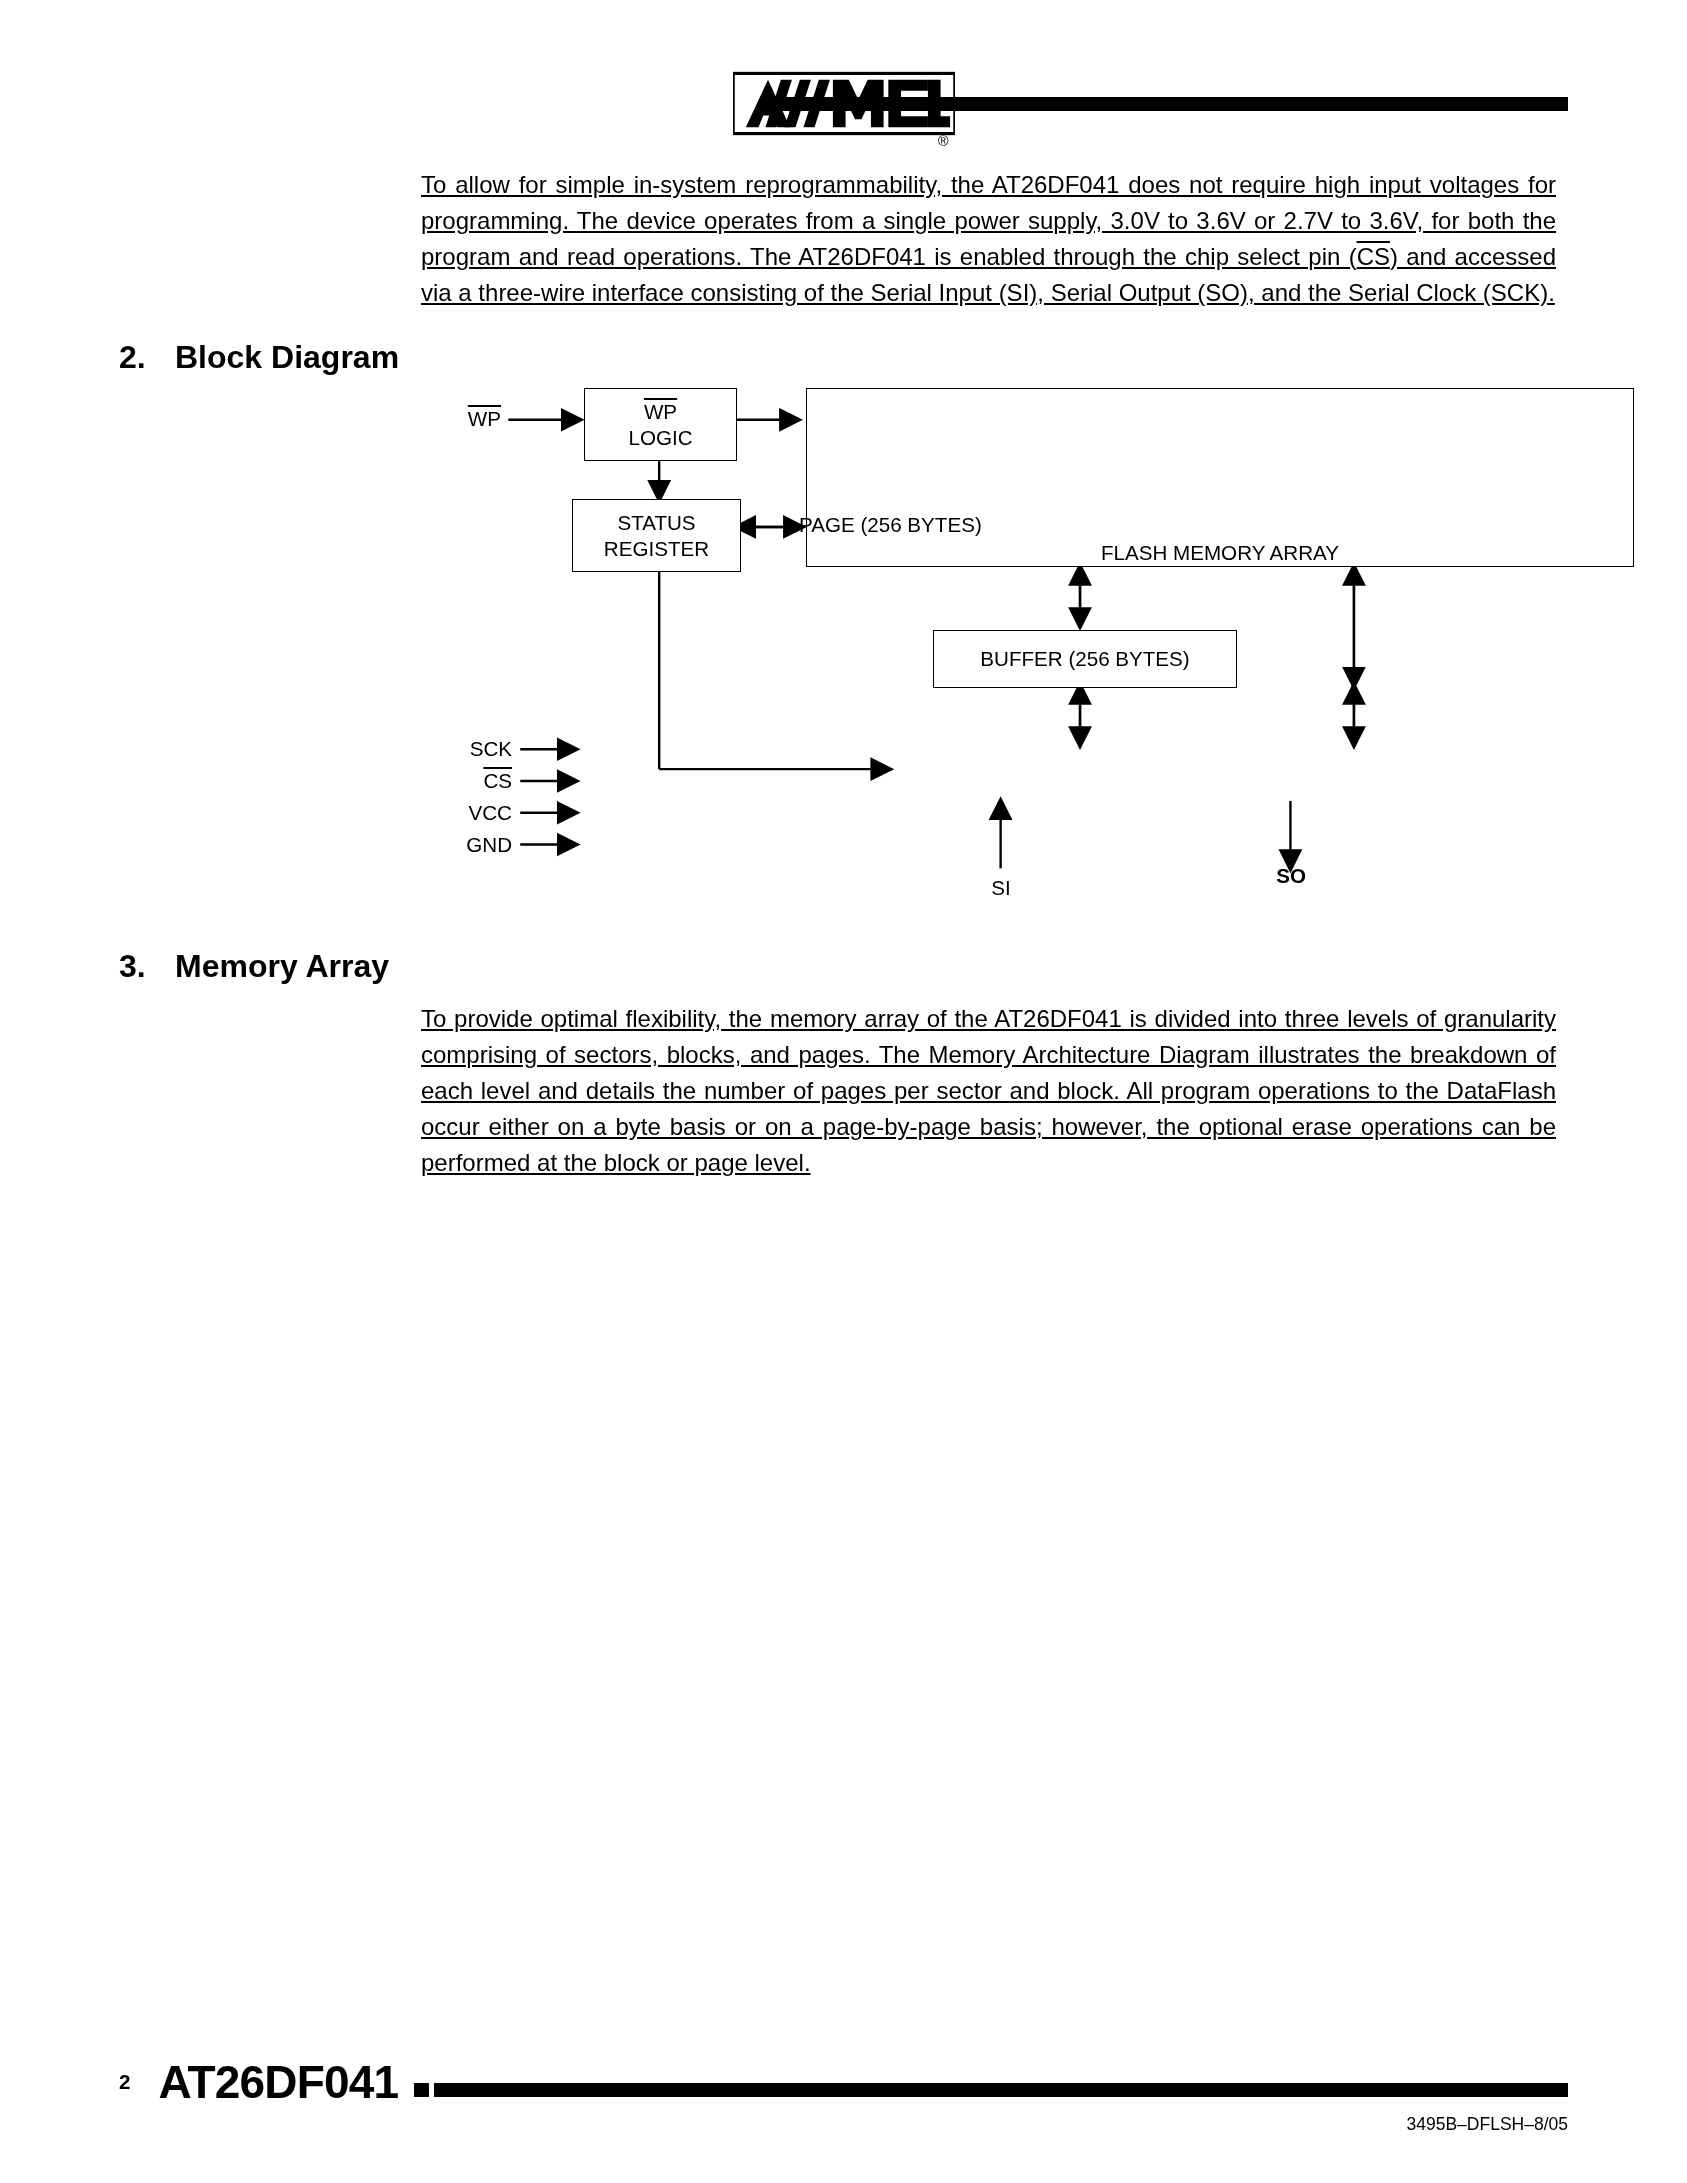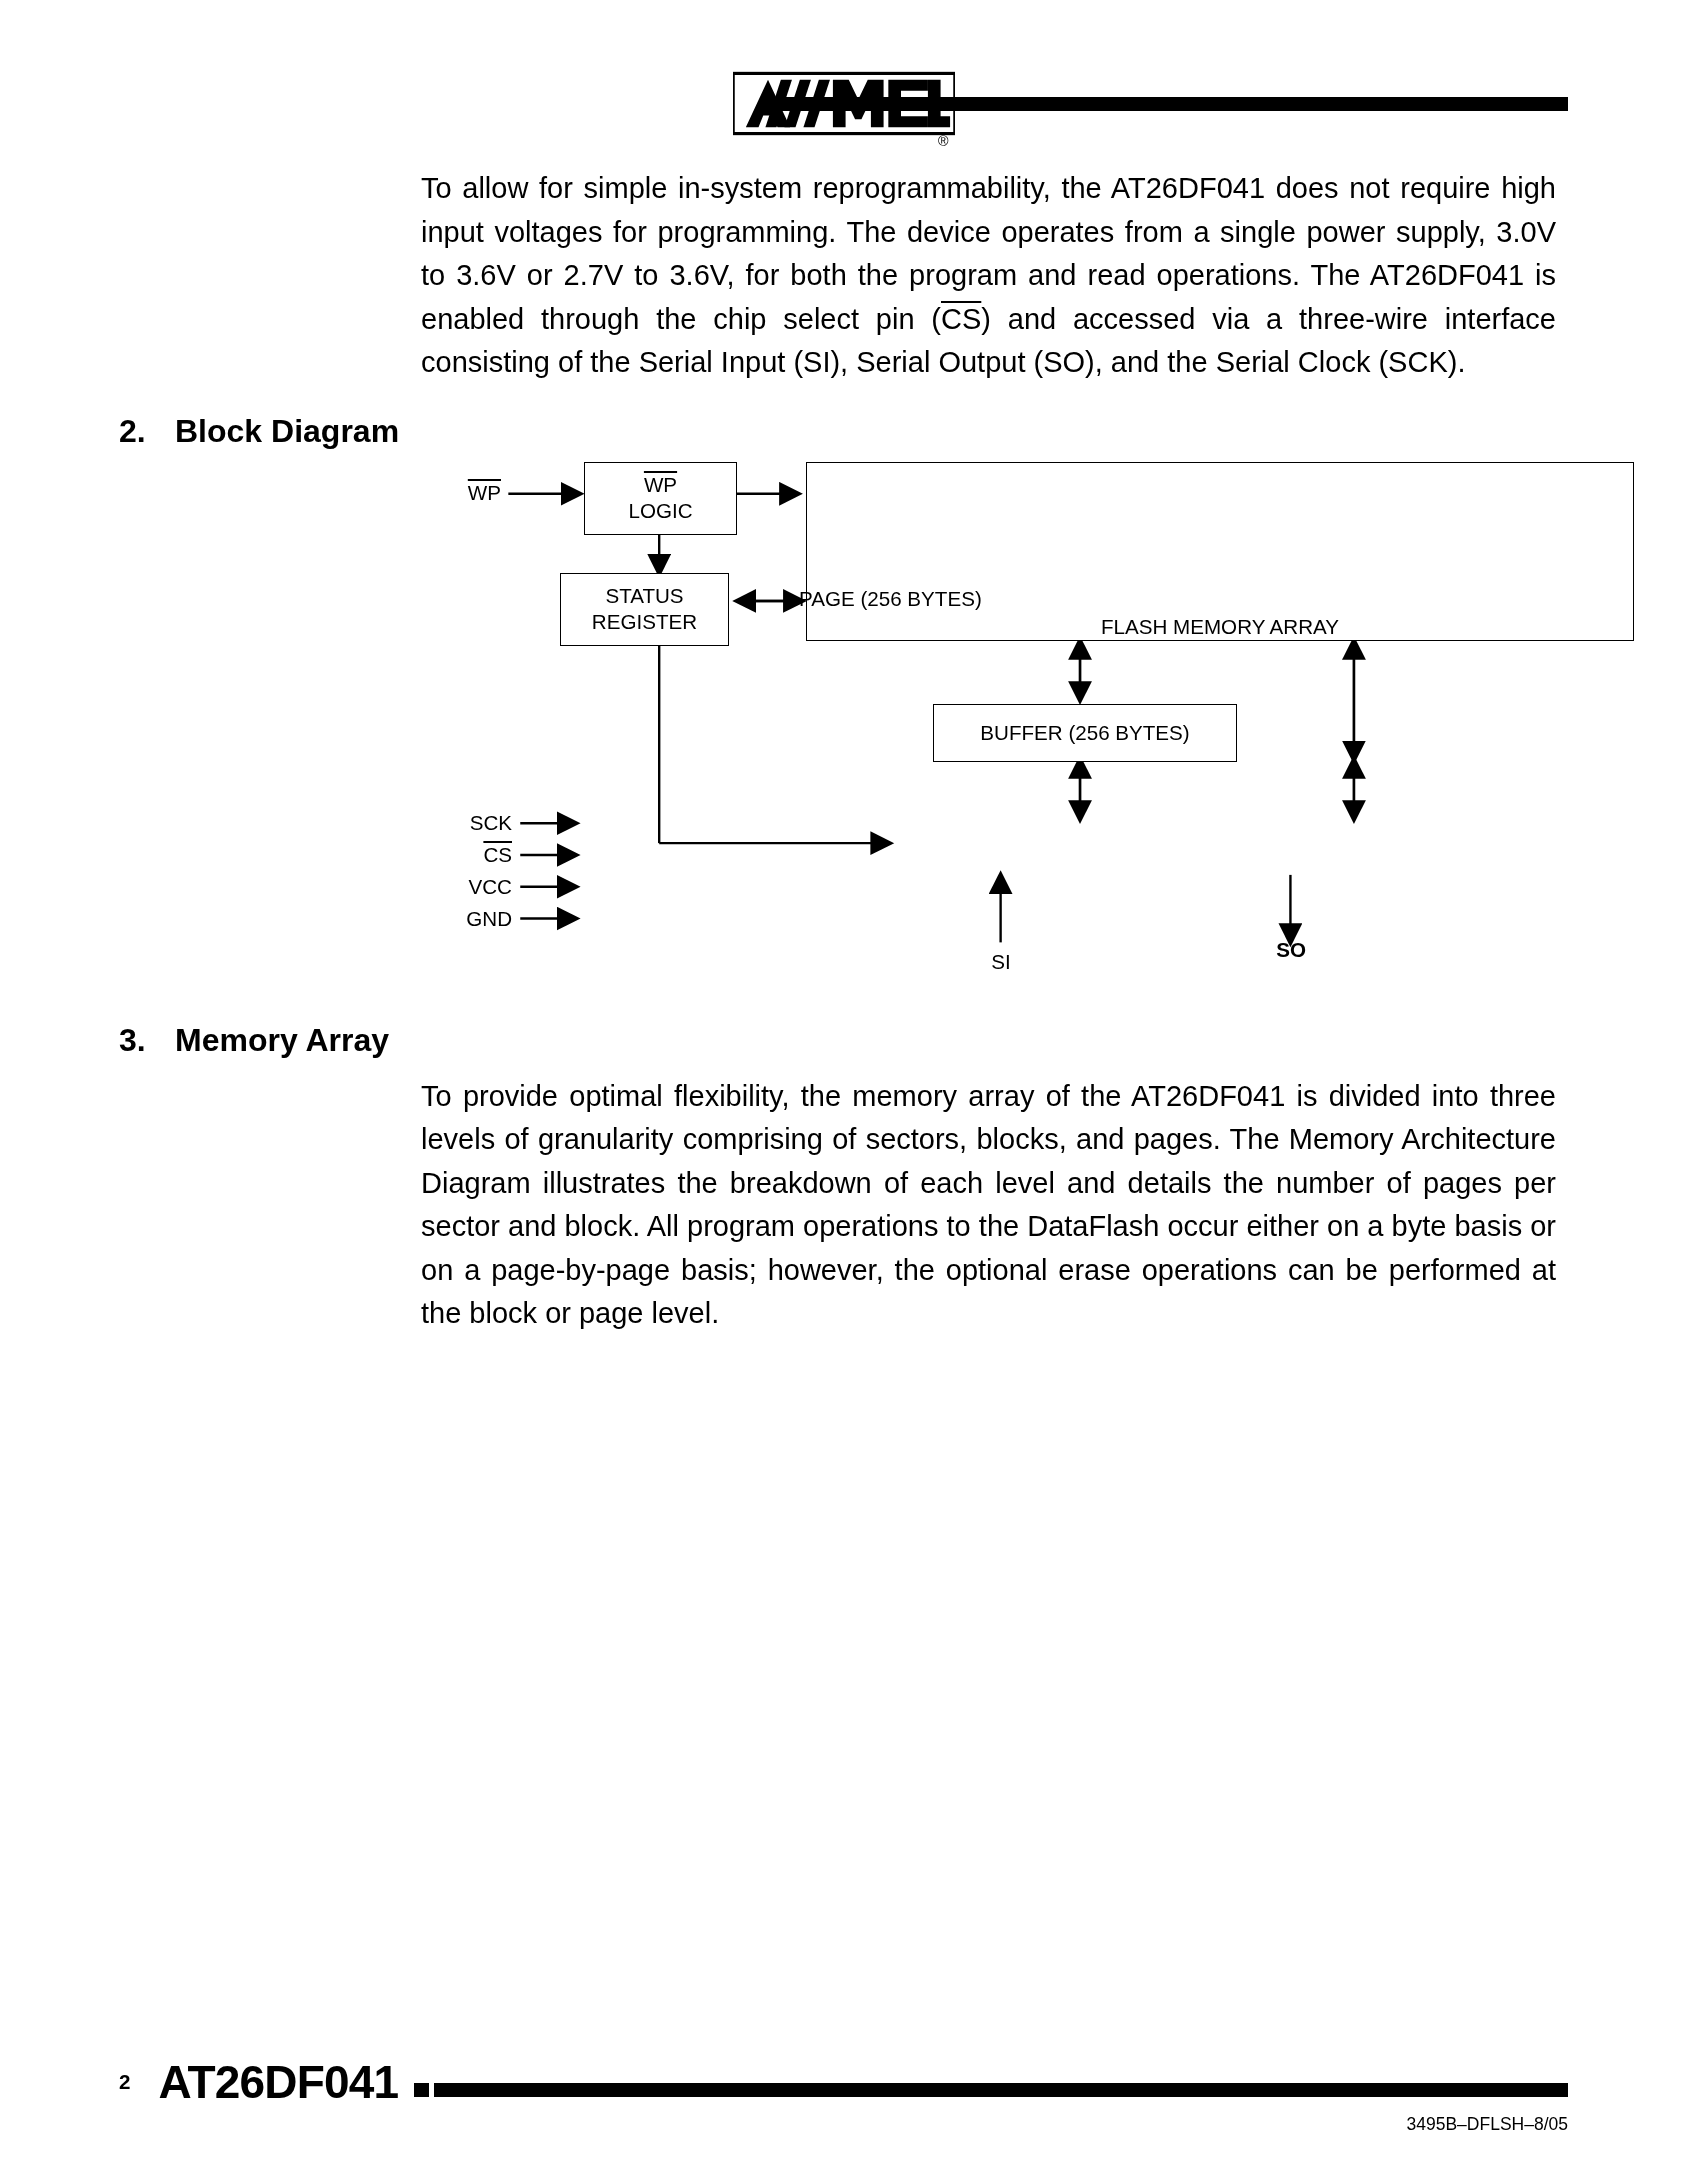--- a/index.html
+++ b/index.html
@@ -30,23 +30,24 @@
     position: absolute;
     left: 50%;
     transform: translateX(-50%);
     top: 0;
     width: 222px;
     text-align: center;
   }
   .content-block {
     margin-left: 302px;
     margin-right: 12px;
-    font-size: 29px;
+    font-size: 24px;
     line-height: 1.5;
     text-align: justify;
+    text-decoration: underline;
   }
   .para {
     margin: 16px 0;
   }
   .section-heading {
     display: flex;
     align-items: baseline;
     font-weight: bold;
     font-size: 32px;
     margin-top: 28px;
@@ -207,21 +208,21 @@
       <line x1="490" y1="205" x2="1415" y2="205" stroke="#000" stroke-width="2" stroke-dasharray="8 8"></line>
     </svg>
 
     <div class="label overline" style="left:24px; top:19px; width:56px;">WP</div>
 
     <div class="box" style="left:163px; top:0; width:151px; height:71px;">
       <span class="overline">WP</span>
       <span>LOGIC</span>
     </div>
 
-    <div class="box" style="left:139px; top:111px; width:167px; height:71px;">
+    <div class="box" style="left:151px; top:111px; width:167px; height:71px;">
       <span>STATUS</span>
       <span>REGISTER</span>
     </div>
 
     <div class="box" style="left:385px; top:0; width:828px; height:179px; justify-content:flex-end; padding-top:40px; box-sizing:border-box;">
       <span>FLASH MEMORY ARRAY</span>
     </div>
 
     <div class="label" style="left:378px; top:125px; text-align:right;">PAGE (256 BYTES)</div>
 

